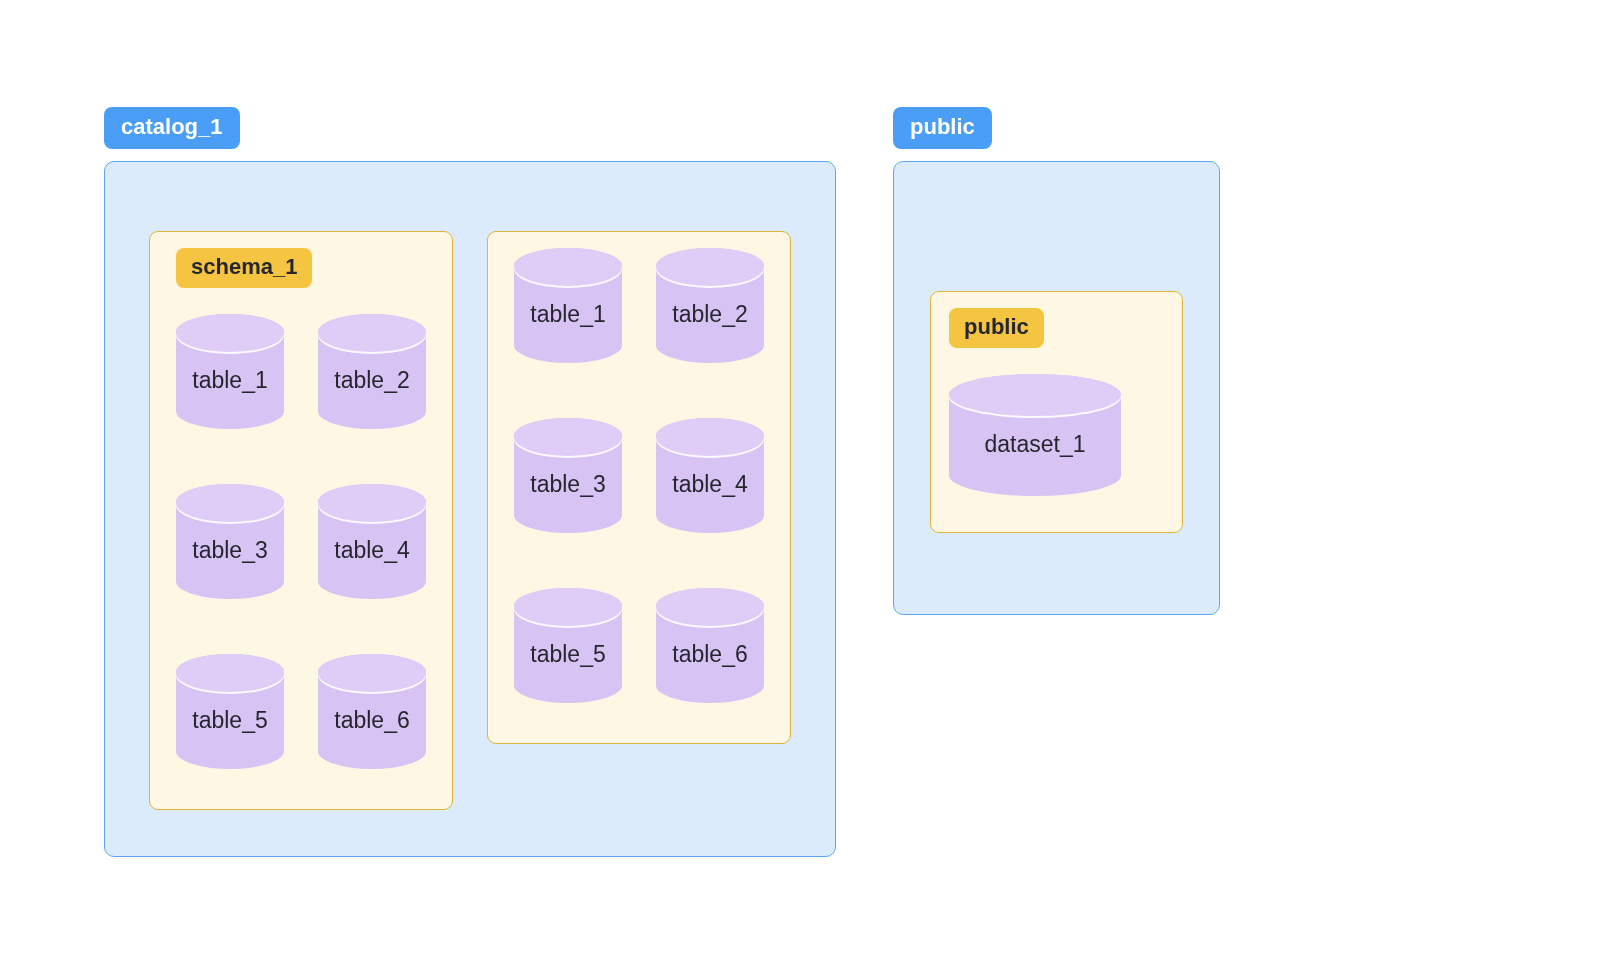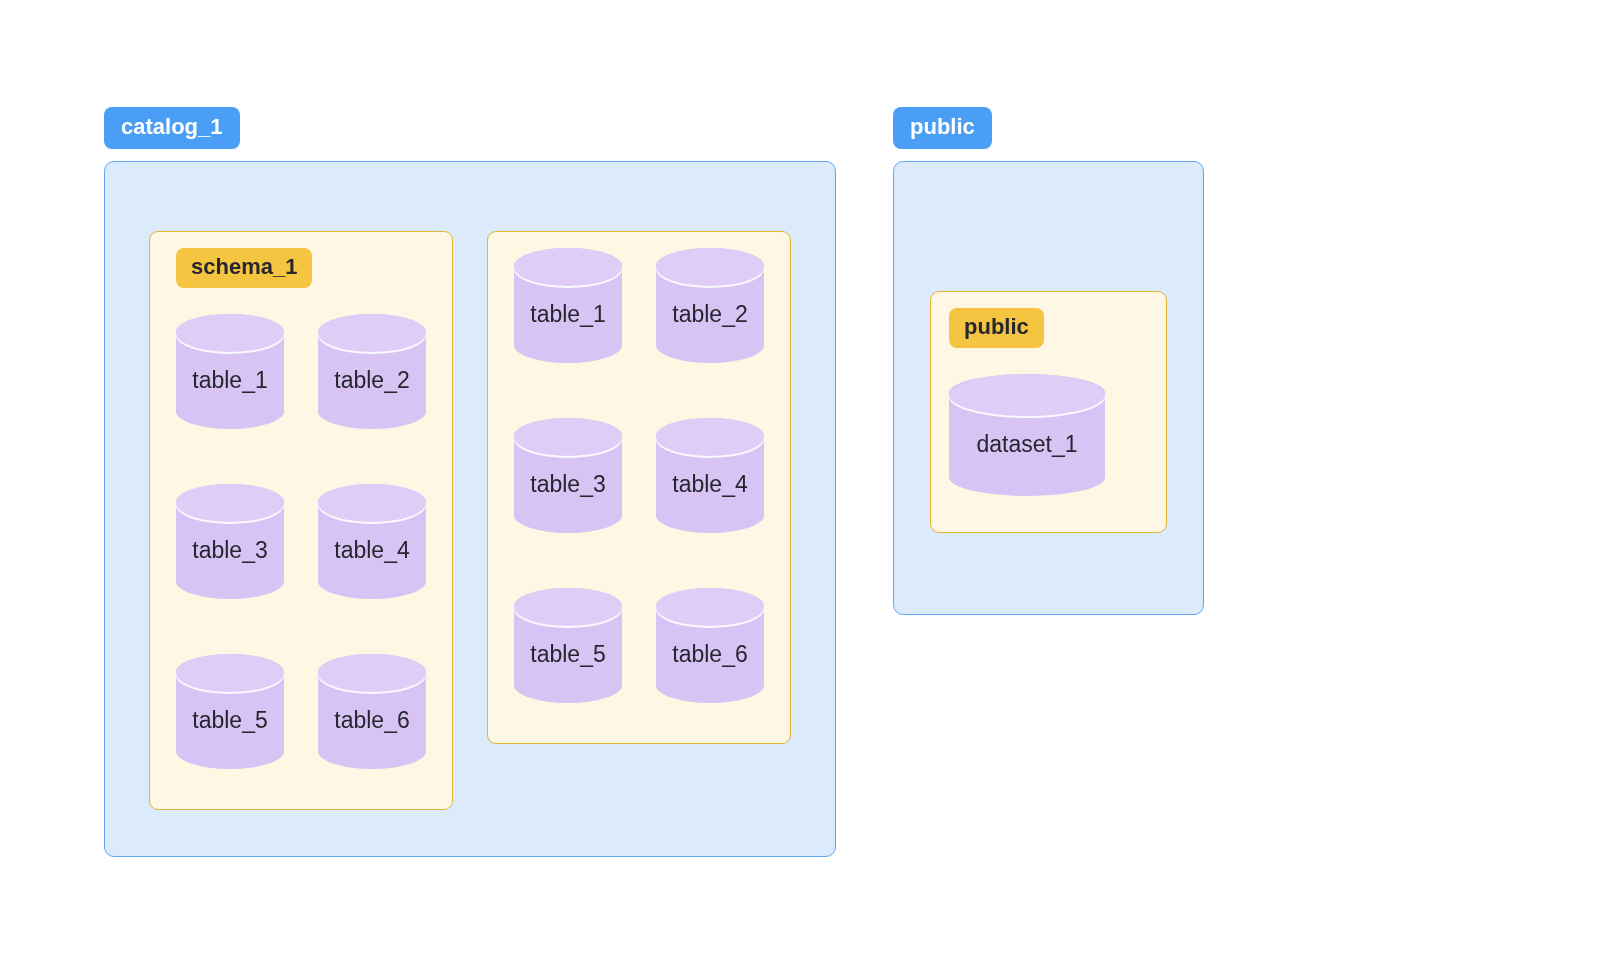--- a/index.html
+++ b/index.html
@@ -84,21 +84,21 @@
     position: relative;
     width: 108px;
     height: 115px;
     background: var(--cylinder-body, #D7C3F4);
     border-radius: 61px / 20px;
     display: flex;
     align-items: center;
     justify-content: center;
   }
   .catalog:nth-child(2) .cylinder {
-    width: 156px;
+    width: 172px;
     height: 122px;
     border-radius: 92px / 22px;
   }
   .cyl-top {
     position: absolute;
     top: 0;
     left: 0;
     width: 100%;
     height: 38px;
     background: var(--cylinder-top, #DFCDF8);

